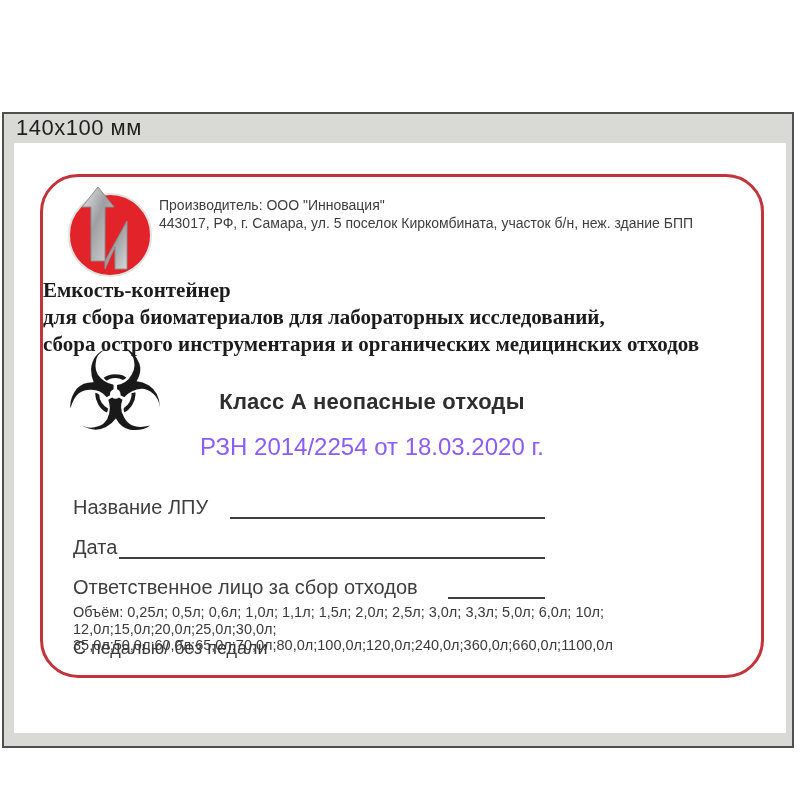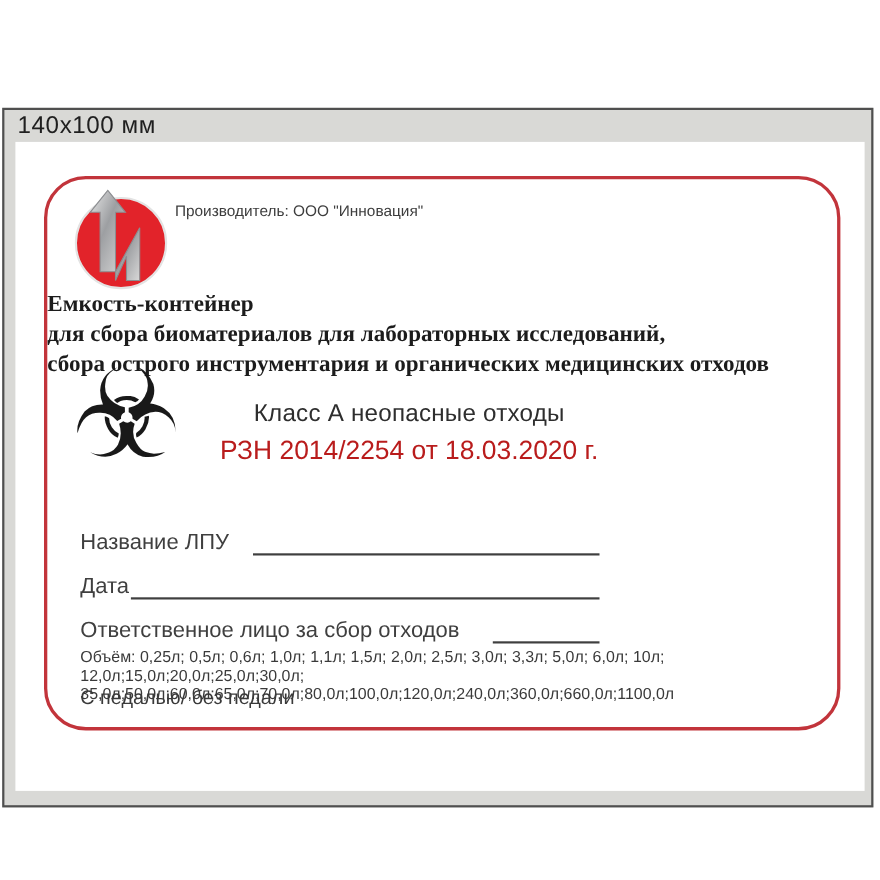--- a/index.html
+++ b/index.html
@@ -13,21 +13,21 @@
     overflow: hidden;
   }
   .stage {
     position: absolute;
     left: 0; top: 0;
     width: 800px; height: 800px;
   }
   
   .panel {
     position: absolute;
-    left: 2px; top: 98px;
+    left: 2px; top: 112px;
     width: 792px; height: 636px;
     background: #d9d9d6;
     border: 2px solid #4f4f4f;
     box-sizing: border-box;
   }
   .size-label {
     position: absolute;
     left: 12px; top: 1px;
     font-size: 22px;
     color: #1f1f1f;
@@ -89,28 +89,29 @@
   
   .class-block {
     position: absolute;
     left: 118px; top: 200px;
     width: 422px;
     text-align: center;
     color: #2e2e2e;
   }
   .class-line {
     font-size: 22px;
-    font-weight: normal;
+    font-weight: bold;
     letter-spacing: 0.2px;
+    margin-top: 12px;
   }
   .reg-line {
-    margin-top: 7px;
+    margin-top: 18px;
     font-size: 24px;
     font-weight: normal;
-    color: #b91c1c;
+    color: #8b5cf6;
   }
   
   .form-row {
     position: absolute;
     left: 30px;
     width: 472px;
     display: flex;
     align-items: flex-end;
     font-size: 20px;
     color: #3f3f3f;
@@ -166,20 +167,21 @@
             </defs>
             <circle cx="49" cy="54" r="41" fill="#e2232a" stroke="#e3e3e3" stroke-width="2"></circle>
 
             <polygon points="37,6 53,26 44,26 44,80 30,80 30,26 21,26" fill="url(#rib)" stroke="#8c8e91" stroke-width="1"></polygon>
             <polygon points="44,80 66,40 66,88 54,88 54,66 44,88" fill="url(#rib)" stroke="#8c8e91" stroke-width="1"></polygon>
           </svg>
         </div>
 
         <div class="producer">
           <div>Производитель: ООО "Инновация"</div>
+          <div>443017, РФ, г. Самара, ул. 5 поселок Киркомбината, участок б/н, неж. здание БПП</div>
         </div>
 
         <div class="title-block">
           <div>Емкость-контейнер</div>
           <div>для сбора биоматериалов для лабораторных исследований,</div>
           <div>сбора острого инструментария и органических медицинских отходов</div>
         </div>
 
         <div class="biohazard">☣</div>
 

